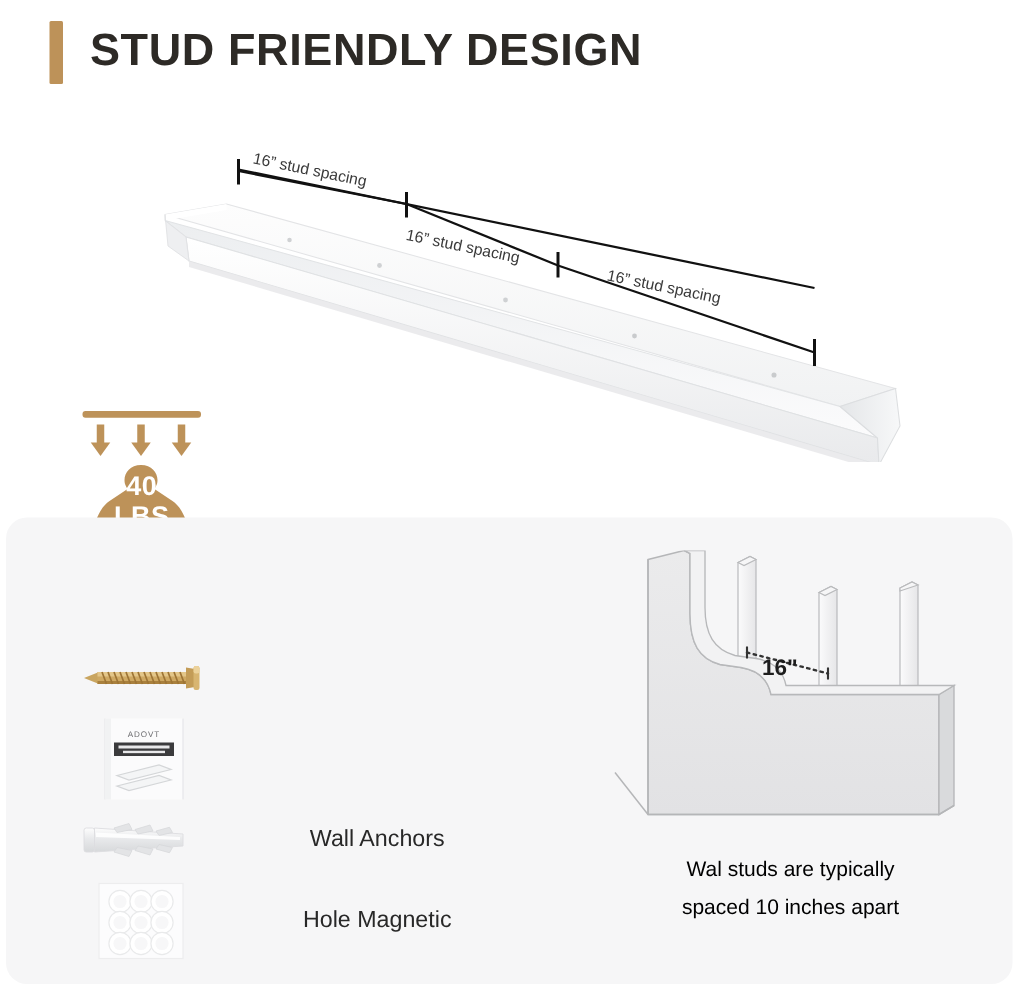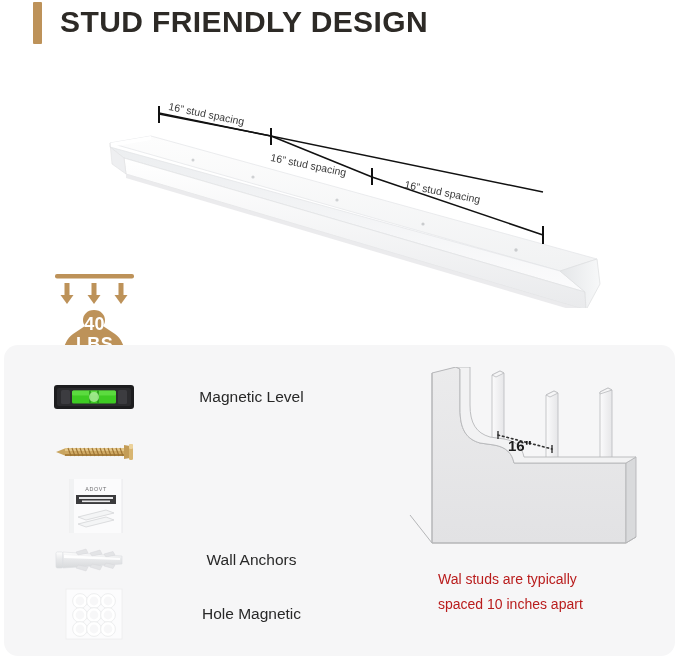--- a/index.html
+++ b/index.html
@@ -4,21 +4,21 @@
 <style>
   html,body{margin:0;padding:0;}
   body{
     width:679px;height:656px;position:relative;overflow:hidden;
     background:#ffffff;
     font-family:"Liberation Sans", sans-serif;
     -webkit-font-smoothing:antialiased;
   }
 
   
-  #header{position:absolute;left:0;top:0;width:595px;height:48px;}
+  #header{position:absolute;left:0;top:12px;width:595px;height:48px;}
   #title-accent{
     position:absolute;left:33px;top:2px;width:9px;height:42px;
     background:#bd9259;border-radius:1px;
   }
   #page-title{
     position:absolute;left:60px;top:0px;
     font-size:30px;font-weight:bold;letter-spacing:.4px;
     color:#2d2a26;line-height:44px;white-space:nowrap;
   }
 
@@ -67,23 +67,23 @@
   }
   #acc-row-0{top:25px;}
   #acc-row-1{top:80px;}
   #acc-row-2{top:134px;}
   #acc-row-3{top:188px;}
   #acc-row-4{top:242px;}
 
   
   #studs-figure{position:absolute;left:390px;top:22px;width:270px;height:210px;}
   #studs-caption{
-    position:absolute;left:390px;top:222px;width:270px;
-    font-size:14px;line-height:25px;color:#b91c1c;
-    text-align:left;padding-left:44px;box-sizing:border-box;
+    position:absolute;left:366px;top:222px;width:270px;
+    font-size:14px;line-height:25px;color:#000000;
+    text-align:center;padding-left:44px;box-sizing:border-box;
   }
   #studs-caption span{display:block;}
   #studs-dim-label{
     position:absolute;left:508px;top:437px;
     font-size:15px;font-weight:bold;color:#1d1d1d;
   }
 </style>
 </head>
 <body>
 
@@ -179,36 +179,20 @@
       <span>40</span>
       <span>LBS</span>
     </div>
   </div>
 </div>
 
 <div id="bottom-panel">
 
   <div id="accessory-list">
 
-    <div class="acc-row" id="acc-row-0">
-      <div class="acc-icon">
-        <svg width="96" height="54" viewBox="0 0 96 54">
-          <rect x="2" y="15" width="80" height="24" rx="3" fill="#1d1d1f"></rect>
-          <rect x="5" y="18" width="74" height="18" rx="2" fill="#2b2b2e"></rect>
-          <rect x="9" y="20" width="9" height="14" rx="1.5" fill="#3c3c40"></rect>
-          <rect x="66" y="20" width="9" height="14" rx="1.5" fill="#3c3c40"></rect>
-          <rect x="20" y="20.5" width="44" height="13" rx="1.5" fill="#3ecb23"></rect>
-          <rect x="20" y="20.5" width="44" height="5" rx="1.5" fill="#66e04a" opacity="0.75"></rect>
-          <rect x="37" y="20.5" width="2" height="13" fill="#27921a" opacity="0.8"></rect>
-          <rect x="45" y="20.5" width="2" height="13" fill="#27921a" opacity="0.8"></rect>
-          <ellipse cx="42" cy="27" rx="5" ry="5" fill="#a8eb95" opacity="0.85"></ellipse>
-        </svg>
-      </div>
-      <div class="acc-label">Magnetic Level</div>
-    </div>
 
     <div class="acc-row" id="acc-row-1">
       <div class="acc-icon">
         <svg width="96" height="54" viewBox="0 0 96 54">
 
           <polygon points="4,27 14,23 14,31" fill="#c9a560"></polygon>
 
           <rect x="13" y="23" width="60" height="8" fill="#cfa963"></rect>
           <rect x="13" y="23" width="60" height="3" fill="#e3c689"></rect>
           <rect x="13" y="29" width="60" height="2" fill="#a9803d"></rect>

